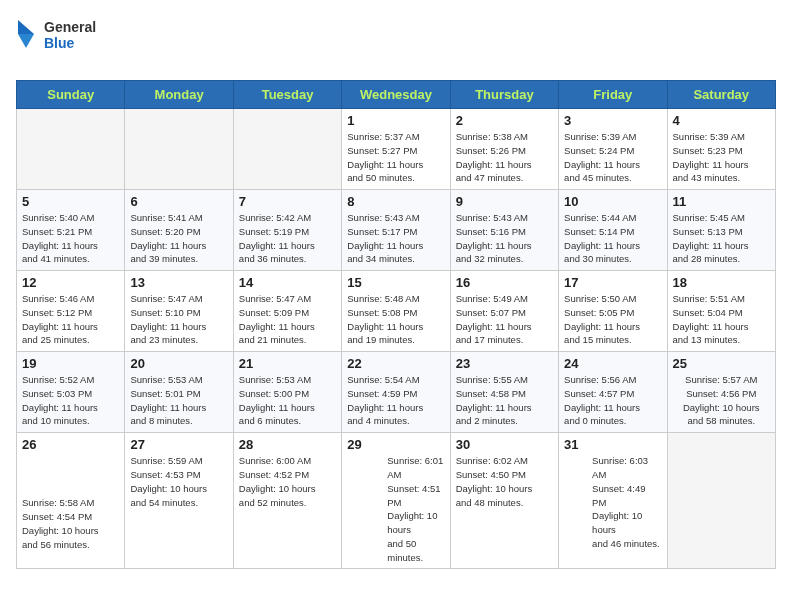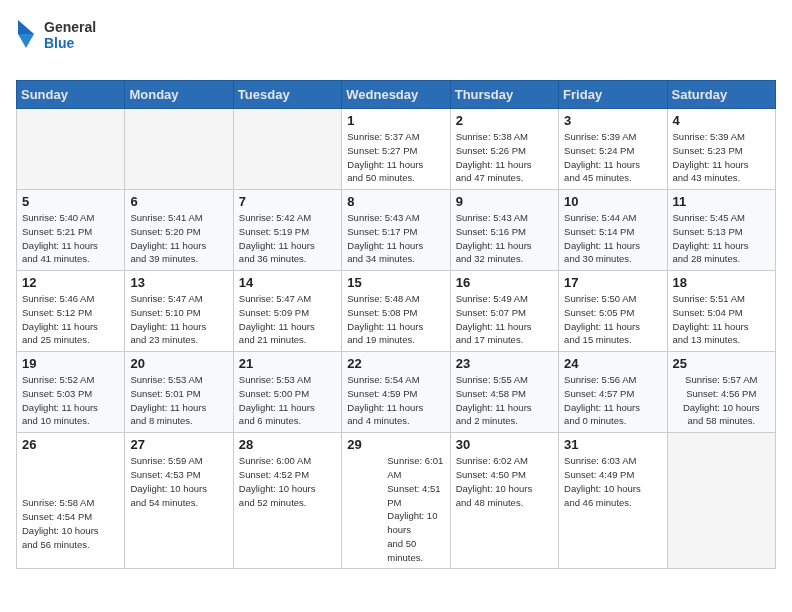--- a/index.html
+++ b/index.html
@@ -39,25 +39,25 @@
       color: #444;
       margin-top: 2px;
     }
     .calendar {
       width: 100%;
       border-collapse: collapse;
       border: 1px solid #ccc;
     }
     .calendar th {
       background-color: #2a6db5;
-      color: #e5e5e5;
+      color: #bef264;
       font-size: 13px;
       font-weight: bold;
       padding: 6px 4px;
-      text-align: left;
+      text-align: center;
       border: 1px solid #1e5a99;
     }
     .calendar td {
       width: 107px;
       vertical-align: top;
       padding: 4px 5px;
       font-size: 9.5px;
       color: #333;
       border: 1px solid #ccc;
       background: #fff;
@@ -332,21 +332,21 @@
         </td>
         <td>
           <div class="day-number">30</div>
           <div class="day-info" style="white-space: pre-line;">Sunrise: 6:02 AM
 Sunset: 4:50 PM
 Daylight: 10 hours
 and 48 minutes.</div>
         </td>
         <td>
           <div class="day-number">31</div>
-          <div class="day-info" style="white-space: pre-line;">Sunrise: 6:03 AM
+          <div class="day-info" style="white-space: pre-line; margin-left: 28px;">Sunrise: 6:03 AM
 Sunset: 4:49 PM
 Daylight: 10 hours
 and 46 minutes.</div>
         </td>
         <td class="empty"></td>
       </tr>
     </tbody>
 </table>
 
 </body></html>

